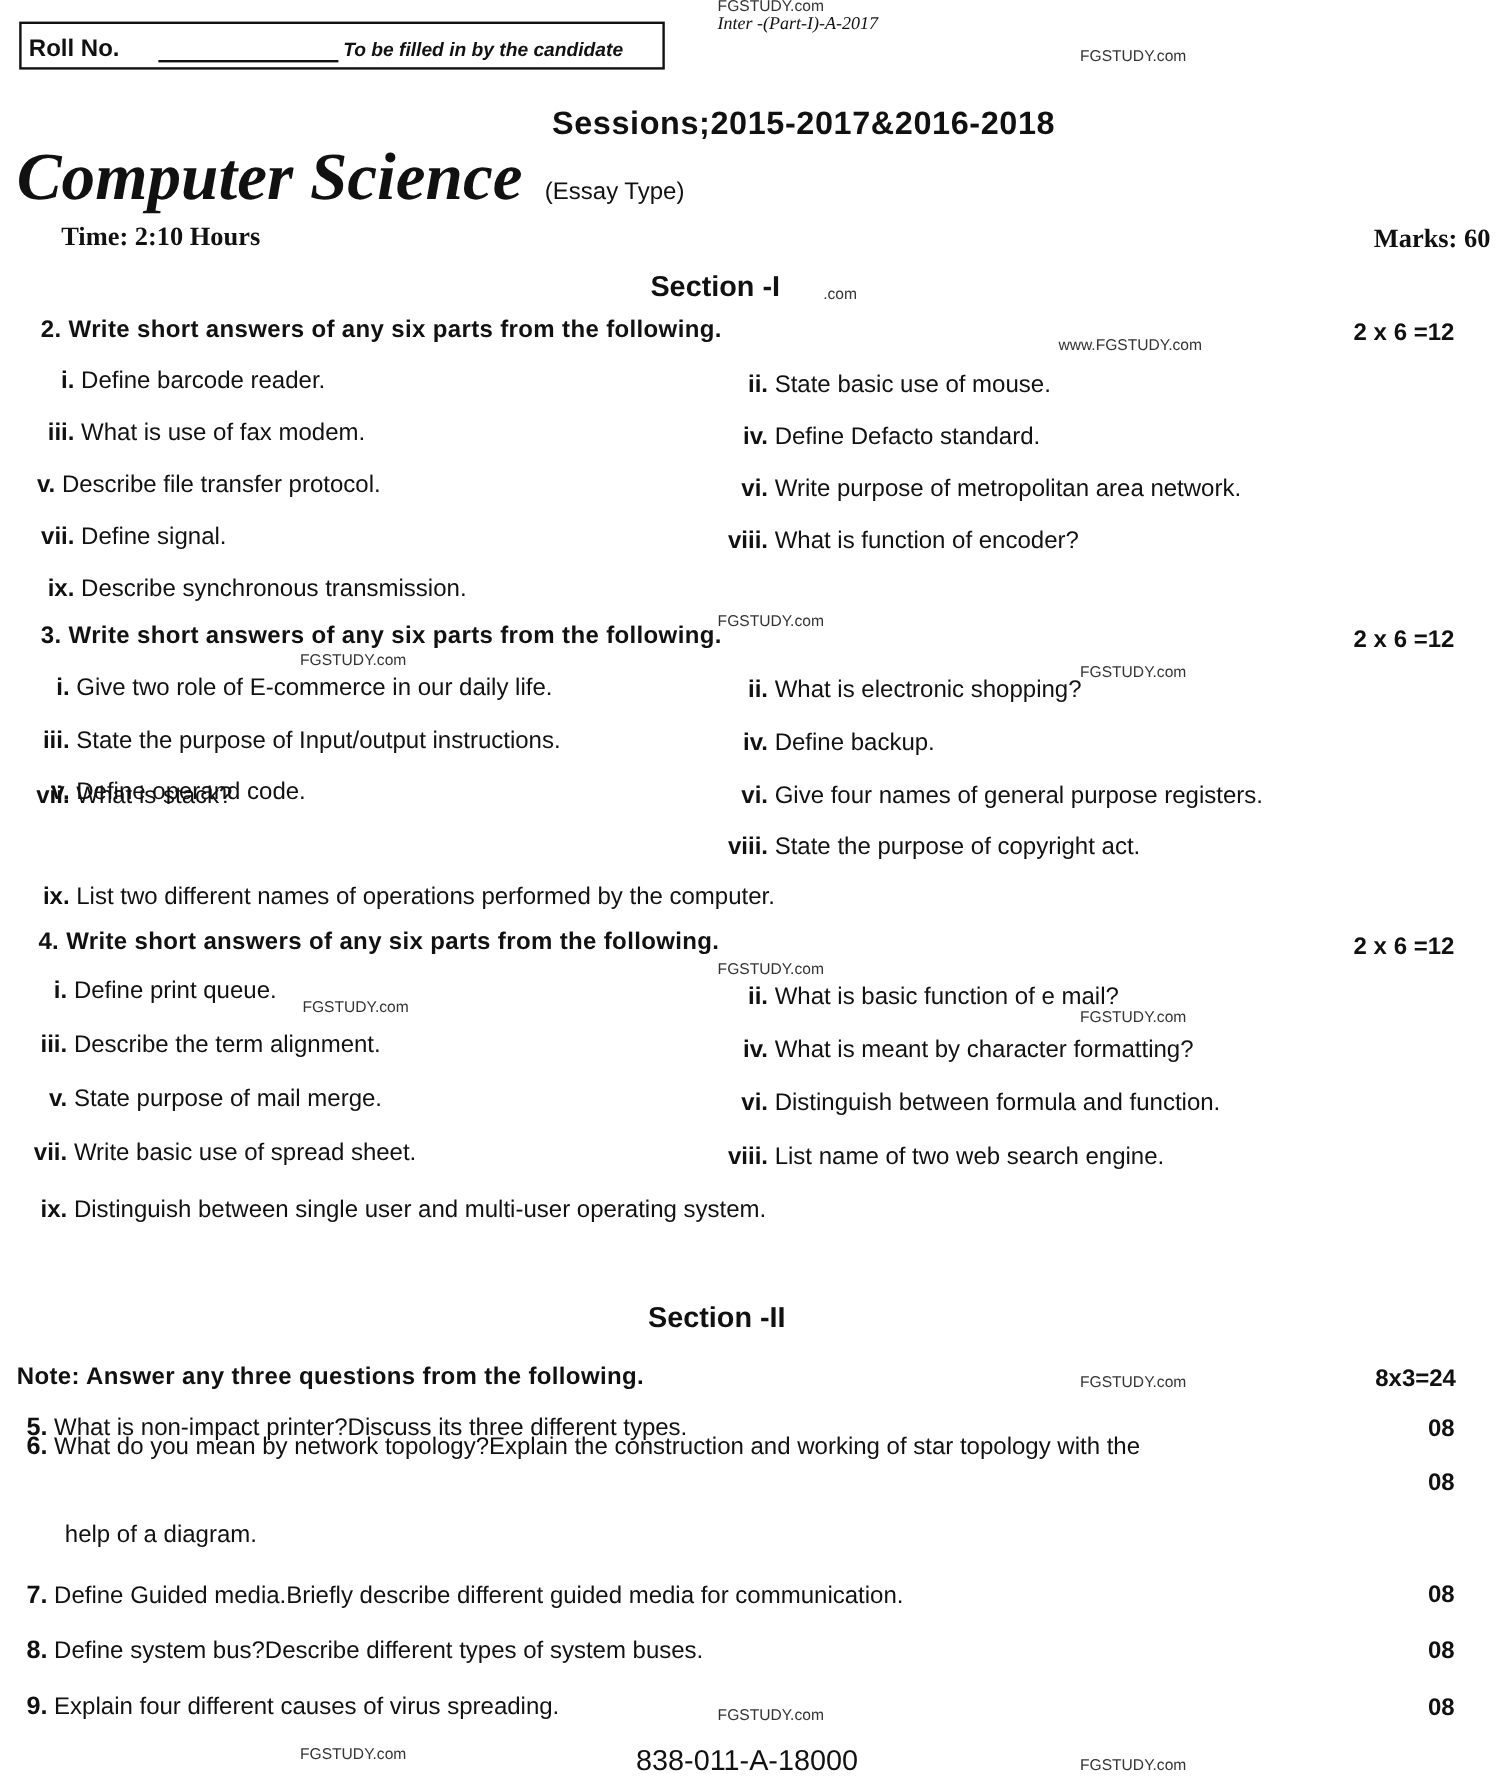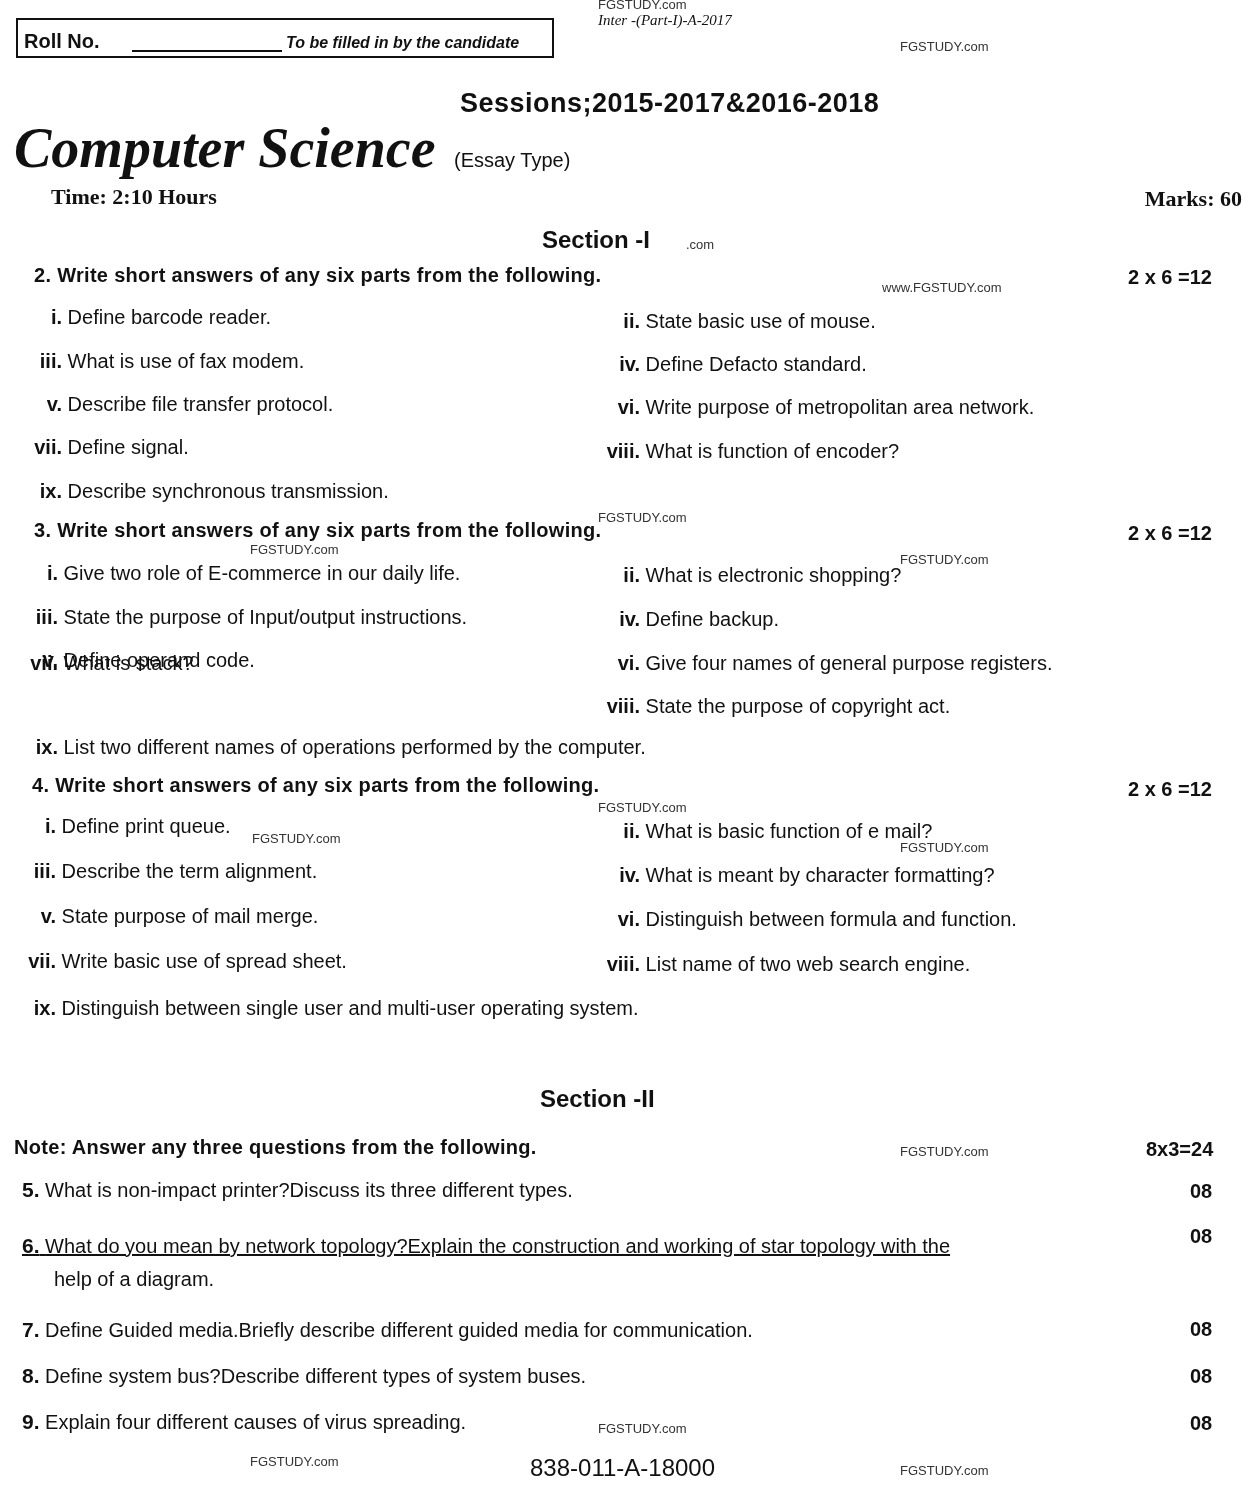--- a/index.html
+++ b/index.html
@@ -50,21 +50,21 @@
 <div class="abs q-head" style="left:34px;top:264px;">
   <span>2.</span> <span>Write short answers of any six parts from the following.</span>
 </div>
 <div class="abs wm" style="left:882px;top:280px;">www.FGSTUDY.com</div>
 <div class="abs marks" style="left:1128px;top:266px;">2 x 6 =12</div>
 
 <div class="abs item" style="left:30px;top:306px;"><span class="num" style="width:32px">i.</span> <span>Define barcode reader.</span></div>
 <div class="abs item" style="left:610px;top:310px;"><span class="num" style="width:30px">ii.</span> <span>State basic use of mouse.</span></div>
 <div class="abs item" style="left:30px;top:350px;"><span class="num" style="width:32px">iii.</span> <span>What is use of fax modem.</span></div>
 <div class="abs item" style="left:610px;top:353px;"><span class="num" style="width:30px">iv.</span> <span>Define Defacto standard.</span></div>
-<div class="abs item" style="left:30px;top:393px;"><span class="num" style="width:32px">v.</span> <span>Describe file transfer protocol.</span></div>
+<div class="abs item" style="left:14px;top:393px;"><span class="num" style="width:32px">v.</span> <span>Describe file transfer protocol.</span></div>
 <div class="abs item" style="left:610px;top:396px;"><span class="num" style="width:30px">vi.</span> <span>Write purpose of metropolitan area network.</span></div>
 <div class="abs item" style="left:26px;top:436px;"><span class="num" style="width:36px">vii.</span> <span>Define signal.</span></div>
 <div class="abs item" style="left:606px;top:440px;"><span class="num" style="width:34px">viii.</span> <span>What is function of encoder?</span></div>
 <div class="abs item" style="left:30px;top:480px;"><span class="num" style="width:32px">ix.</span> <span>Describe synchronous transmission.</span></div>
 
 <div class="abs wm" style="left:598px;top:510px;">FGSTUDY.com</div>
 <div class="abs q-head" style="left:34px;top:519px;">
   <span>3.</span> <span>Write short answers of any six parts from the following.</span>
 </div>
 <div class="abs marks" style="left:1128px;top:522px;">2 x 6 =12</div>
@@ -100,21 +100,21 @@
 <div class="abs item" style="left:26px;top:997px;"><span class="num" style="width:30px">ix.</span> <span>Distinguish between single user and multi-user operating system.</span></div>
 
 <div class="abs section-h" style="left:540px;top:1085px;">Section -II</div>
 <div class="abs q-head" style="left:14px;top:1136px;">Note:  Answer any three questions from the following.</div>
 <div class="abs wm" style="left:900px;top:1144px;">FGSTUDY.com</div>
 <div class="abs marks" style="left:1146px;top:1138px;">8x3=24</div>
 
 <div class="abs long" style="left:22px;top:1178px;"><span class="num">5.</span> <span>What is non-impact printer?Discuss its three different types.</span></div>
 <div class="abs marks" style="left:1190px;top:1180px;">08</div>
 
-<div class="abs long" style="left:22px;top:1234px;text-decoration:underline;"><span class="num">6.</span> <span>What do you mean by network topology?Explain the construction and working of star topology with the</span></div>
+<div class="abs long" style="left:22px;top:1194px;"><span class="num">6.</span> <span>What do you mean by network topology?Explain the construction and working of star topology with the</span></div>
 <div class="abs marks" style="left:1190px;top:1225px;">08</div>
 <div class="abs long" style="left:54px;top:1268px;">help of a diagram.</div>
 
 <div class="abs long" style="left:22px;top:1318px;"><span class="num">7.</span> <span>Define Guided media.Briefly describe different guided media for communication.</span></div>
 <div class="abs marks" style="left:1190px;top:1318px;">08</div>
 
 <div class="abs long" style="left:22px;top:1364px;"><span class="num">8.</span> <span>Define system bus?Describe different types of system buses.</span></div>
 <div class="abs marks" style="left:1190px;top:1365px;">08</div>
 
 <div class="abs long" style="left:22px;top:1410px;"><span class="num">9.</span> <span>Explain four different causes of virus spreading.</span></div>

